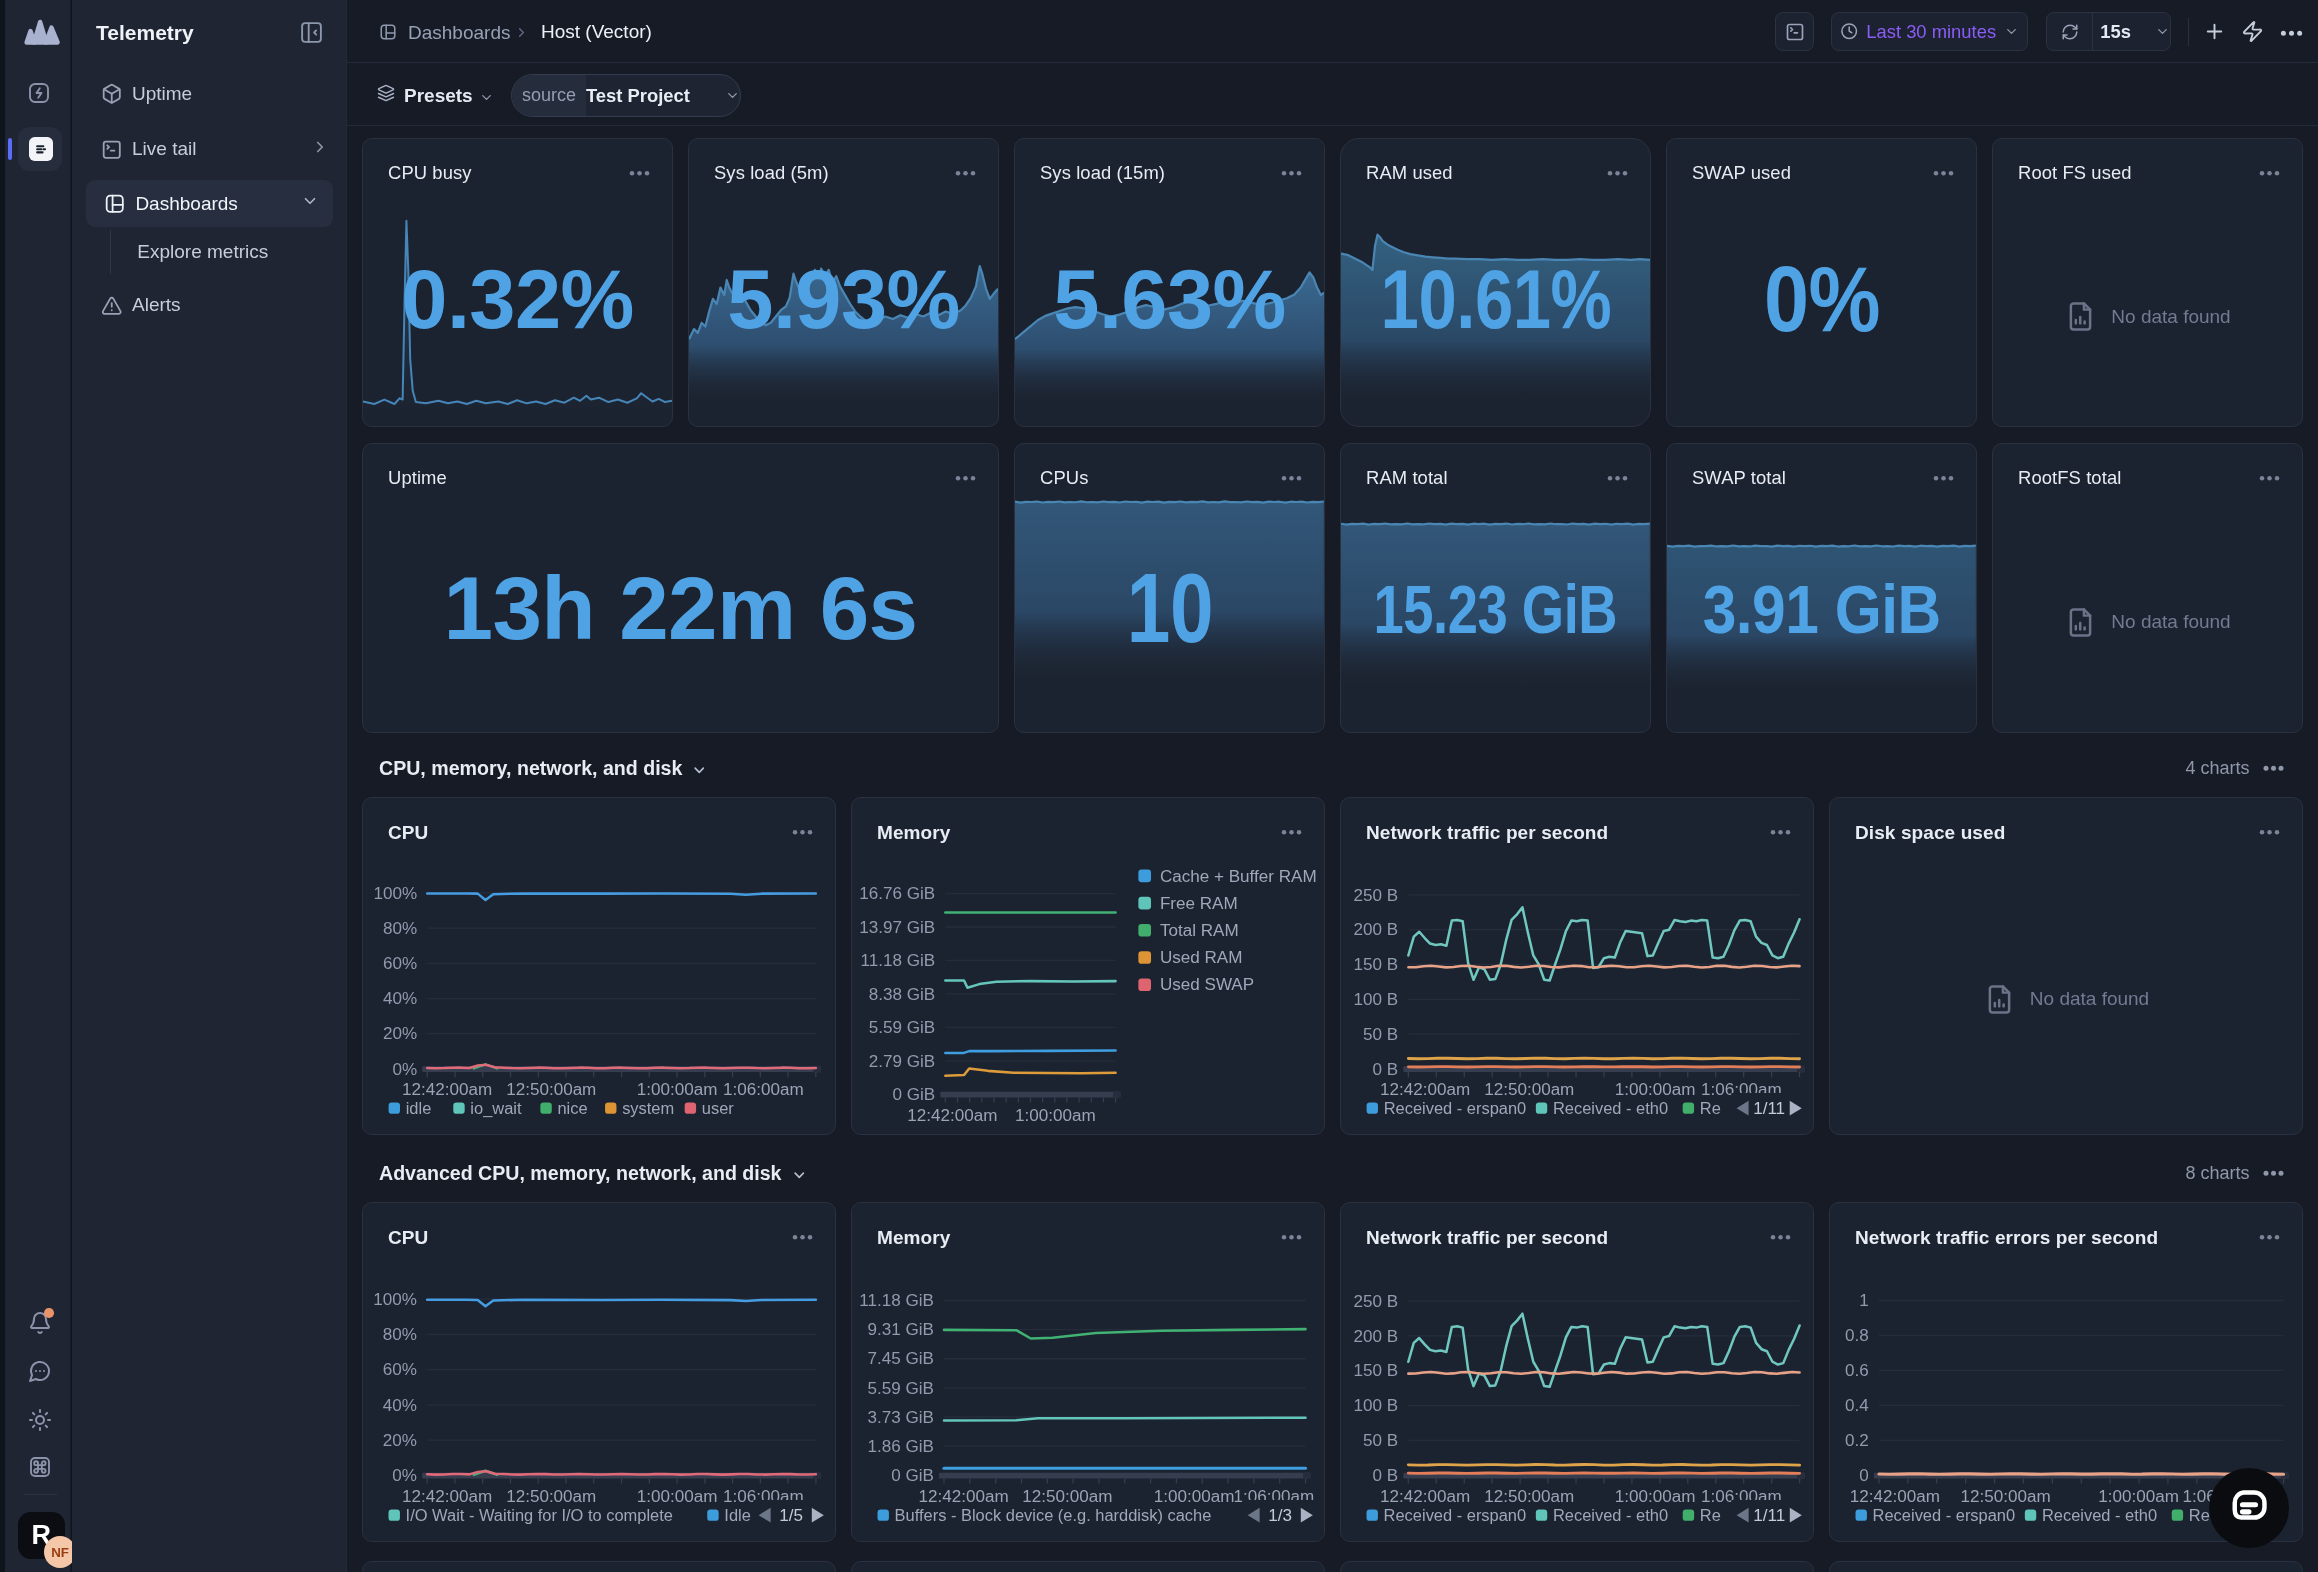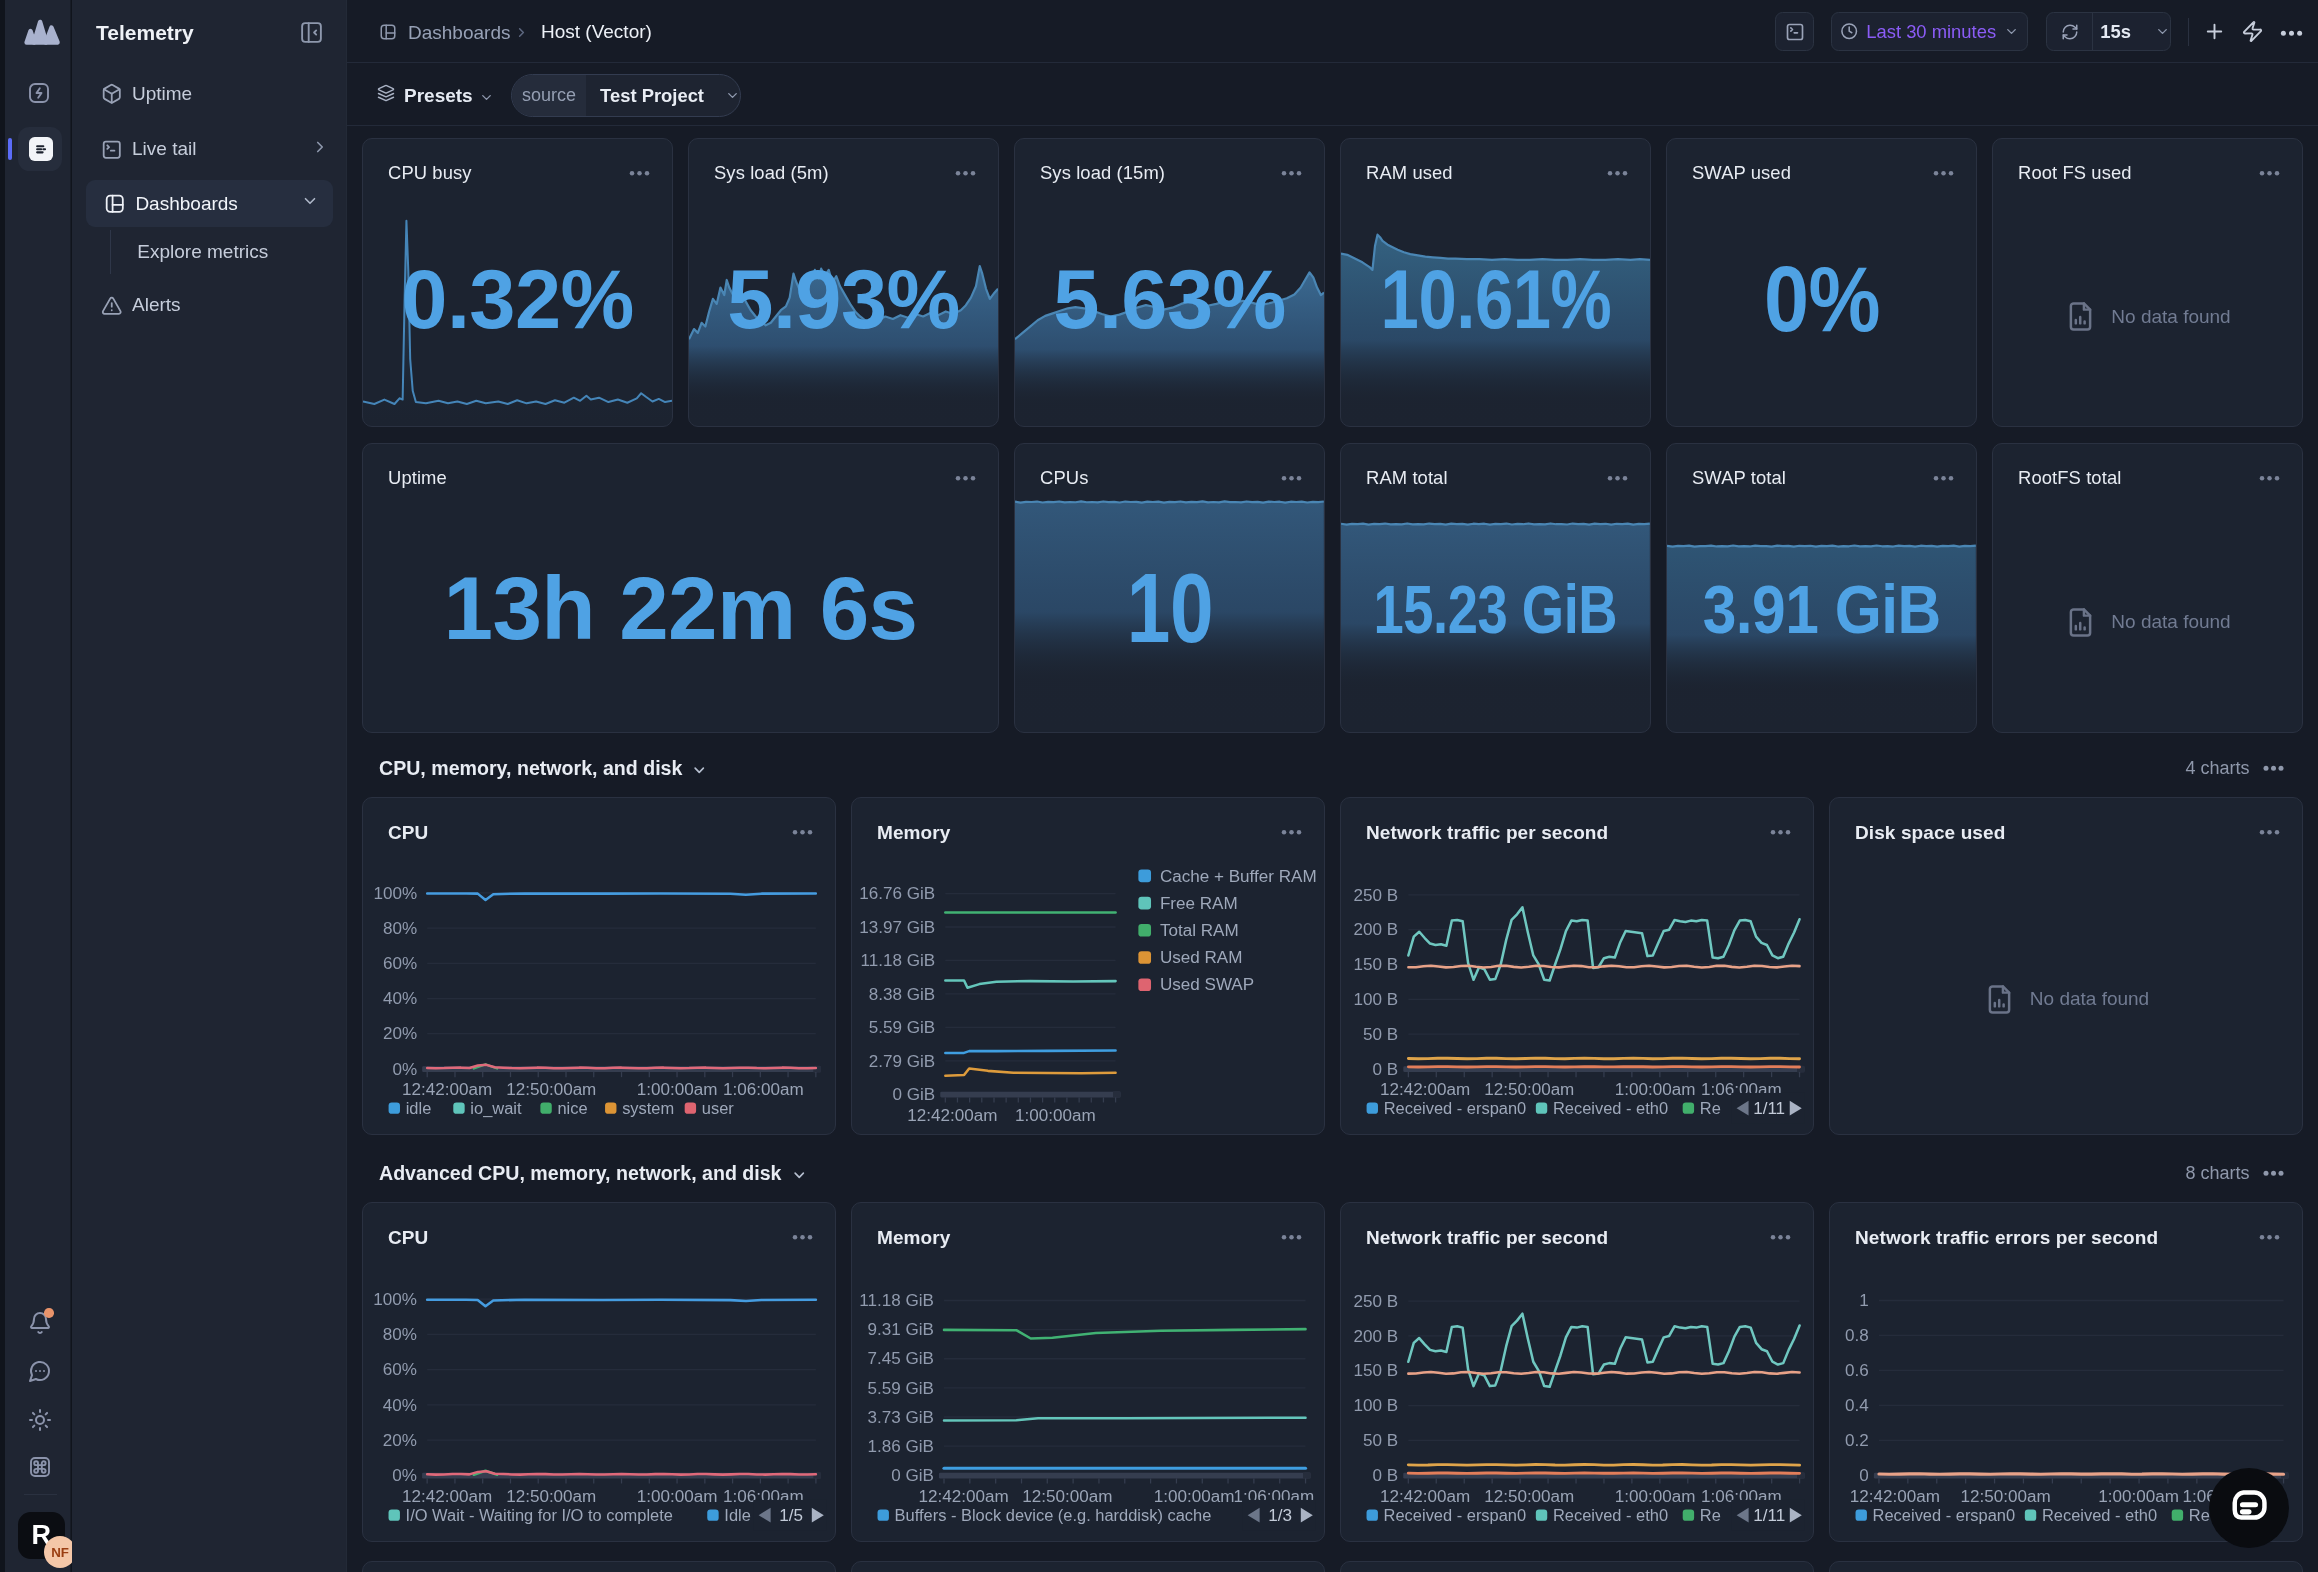--- a/index.html
+++ b/index.html
@@ -193,21 +193,21 @@
           <path d="M12.83 2.18a2 2 0 0 0-1.66 0L2.6 6.08a1 1 0 0 0 0 1.83l8.58 3.91a2 2 0 0 0 1.66 0l8.58-3.9a1 1 0 0 0 0-1.83Z"></path>
           <path d="m22 17.65-9.17 4.16a2 2 0 0 1-1.66 0L2 17.65"></path>
           <path d="m22 12.65-9.17 4.16a2 2 0 0 1-1.66 0L2 12.65"></path>
         </svg></div>
       <div style="position:absolute;left:57px;top:22px;font-size:19px;font-weight:600;color:#e5eaf2">Presets</div>
       <div style="position:absolute;left:132px;top:27px"><svg width="15" height="15" viewBox="0 0 24 24" fill="none" stroke="#8e98ad" stroke-width="2.2" stroke-linecap="round" stroke-linejoin="round" style="">
           <path d="m6 9 6 6 6-6"></path>
         </svg></div>
       <div style="position:absolute;left:164px;top:11.4px;width:230px;height:43px;border:1.3px solid #333c50;border-radius:21.5px;display:flex;overflow:hidden;background:#1e2431">
         <div style="width:74px;background:#252c3b;display:flex;align-items:center;justify-content:center;font-size:18px;color:#949eb2">source</div>
-        <div style="flex:1;display:flex;align-items:center;justify-content:flex-end;gap:21px">
+        <div style="flex:1;display:flex;align-items:center;justify-content:space-between;gap:21px">
           <span style="font-size:18.4px;font-weight:600;color:#e9edf4">Test Project</span>
           <svg width="15" height="15" viewBox="0 0 24 24" fill="none" stroke="#8e98ad" stroke-width="2.2" stroke-linecap="round" stroke-linejoin="round" style="">
             <path d="m6 9 6 6 6-6"></path>
           </svg>
         </div>
       </div>
     </div>
     <div class="content">
       <div class="row" style="margin-top:10px;height:289px">
         <div class="card" style="height:100%;">
@@ -271,21 +271,21 @@
           <div class="ct">Sys load (15m)</div>
           <div class="dots"><svg width="25" height="12.7" viewBox="0 0 40 20" fill="#7b8499">
               <circle cx="8.0" cy="10.0" r="3.6"></circle>
               <circle cx="20.0" cy="10.0" r="3.6"></circle>
               <circle cx="32.0" cy="10.0" r="3.6"></circle>
             </svg></div>
           <div class="big" style="padding-top:34px;font-size:83px">
             <span style="">5.63%</span>
           </div>
         </div>
-        <div class="card" style="height:100%;">
+        <div class="card" style="height:100%;border-radius:19px;">
           <svg class="fillsvg" width="311" height="289" viewBox="0 0 491 456" preserveAspectRatio="none">
             <defs>
               <linearGradient id="gru" x1="0" y1="0" x2="0" y2="1">
                 <stop offset="0%" stop-color="#356585" stop-opacity="0.95"></stop>
                 <stop offset="55%" stop-color="#2d4f70" stop-opacity="0.85"></stop>
                 <stop offset="88%" stop-color="#1c2634" stop-opacity="0.06"></stop>
                 <stop offset="100%" stop-color="#1c2634" stop-opacity="0"></stop>
               </linearGradient>
             </defs>
             <path d="M0.0,182.0 L10.0,184.0 L18.0,188.0 L26.0,192.0 L34.0,196.0 L40.0,200.0 L46.0,204.0 L50.0,208.0 L54.0,170.0 L58.0,152.0 L62.0,156.0 L66.0,162.0 L74.0,168.0 L82.0,172.0 L90.0,176.0 L100.0,180.0 L110.0,183.0 L122.0,185.0 L134.0,187.0 L146.0,188.0 L158.0,189.0 L170.0,190.0 L182.0,190.0 L200.0,191.0 L220.0,191.0 L240.0,192.0 L260.0,191.0 L280.0,192.0 L300.0,192.0 L320.0,191.0 L340.0,192.0 L360.0,192.0 L380.0,191.0 L400.0,192.0 L420.0,192.0 L440.0,191.0 L460.0,192.0 L475.0,191.0 L491.0,192.0 L491,456 L0,456 Z" fill="url(#gru)"></path>

